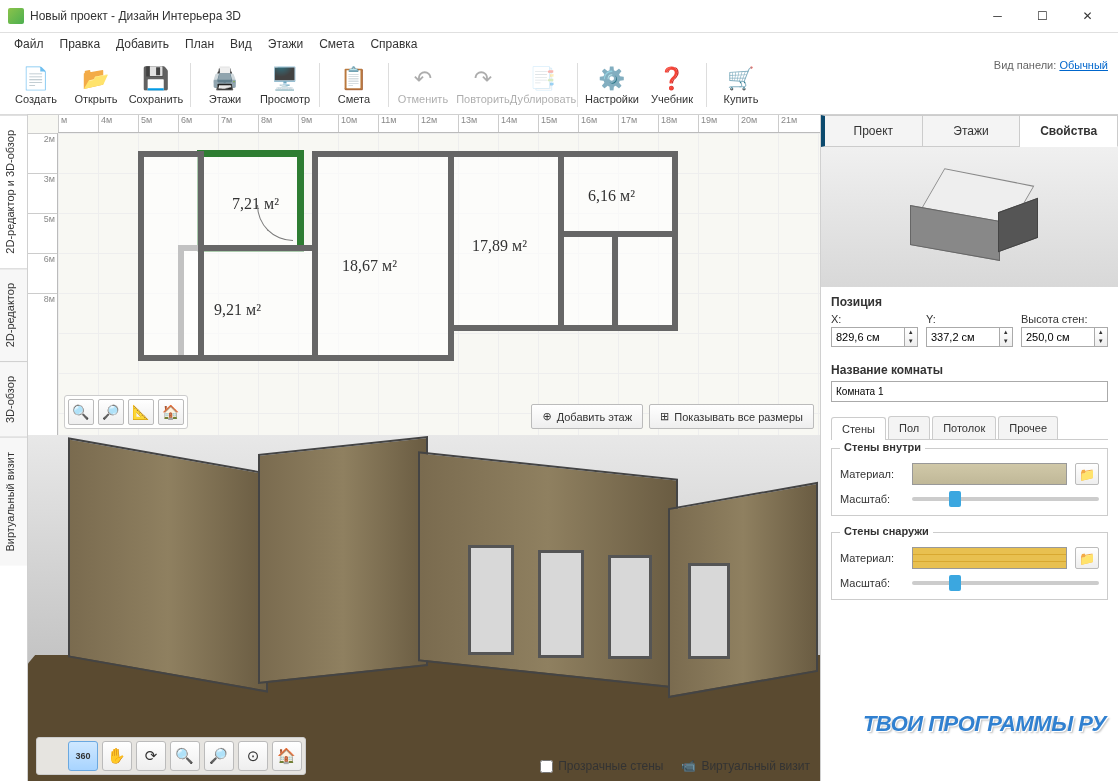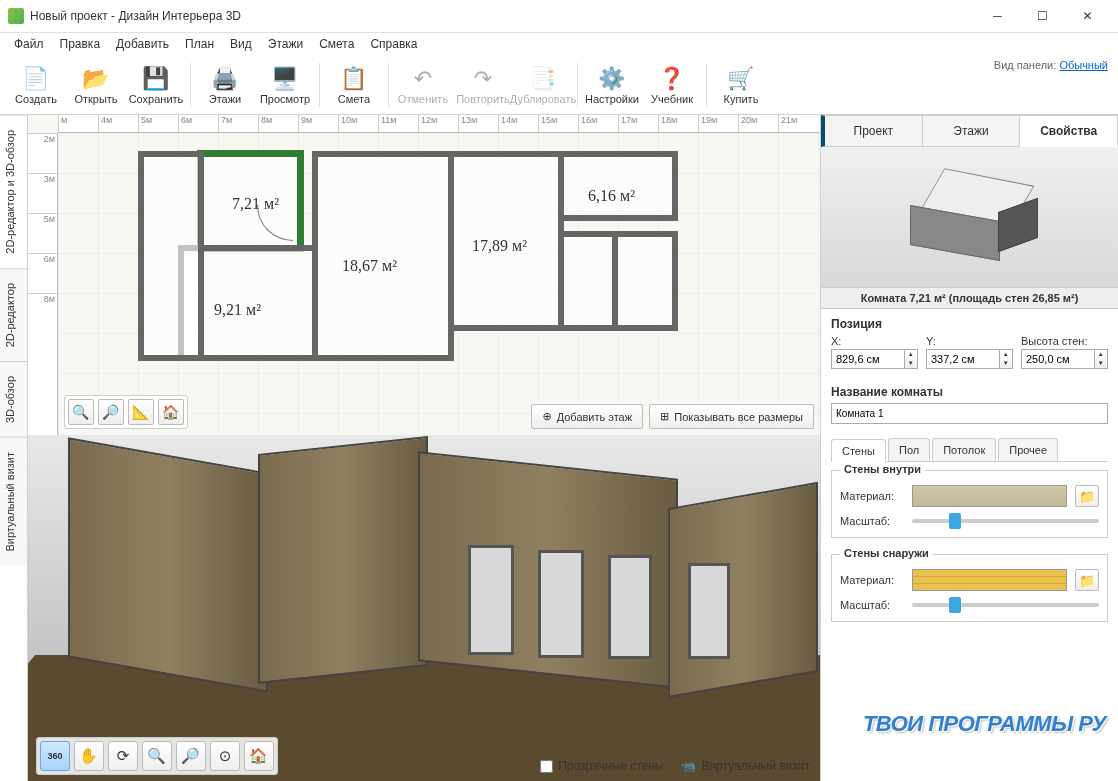--- a/index.html
+++ b/index.html
@@ -52,21 +52,21 @@
 .v2d-right .btn { border: 1px solid #bbb; border-radius: 2px; padding: 5px 10px; background: linear-gradient(#fff,#eee); cursor: pointer; font-size: 11px; display: flex; align-items: center; gap: 5px; }
 
 
 .viewport3d { flex: 1; position: relative; background: linear-gradient(#e8e8e8, #b0b0b0); overflow: hidden; }
 .wall3d { position: absolute; background: linear-gradient(90deg, #7a6b4f, #8f8060, #6a5c42); border: 2px solid #444; }
 .floor3d { position: absolute; background: #5a4a30; transform: skewX(-40deg); }
 .window3d { position: absolute; background: #d8d8d8; border: 3px solid #555; }
 
 .v3d-tools { position: absolute; bottom: 8px; left: 8px; display: flex; gap: 4px; background: rgba(255,255,255,0.85); padding: 3px; border: 1px solid #ccc; border-radius: 3px; }
 .v3d-tools .tb { width: 30px; height: 30px; border: 1px solid #bbb; border-radius: 3px; display: flex; align-items: center; justify-content: center; cursor: pointer; background: linear-gradient(#fff,#eee); font-size: 15px; }
-.v3d-tools .tb.active { background: linear-gradient(#cfe8ff,#a8d4ff); border-color: #6aa8e0; }
+.v3d-tools .tb.active { background: linear-gradient(#cfe8ff,#a8d4ff); border-color: #6aa8e0; margin-left: 28px; }
 .v3d-right { position: absolute; bottom: 10px; right: 10px; display: flex; gap: 18px; align-items: center; }
 .v3d-right label { display: flex; align-items: center; gap: 5px; font-size: 12px; cursor: pointer; }
 
 
 .right { width: 298px; border-left: 1px solid #d0d0d0; display: flex; flex-direction: column; background: #fff; }
 .rtabs { display: flex; height: 32px; }
 .rtabs .rt { flex: 1; display: flex; align-items: center; justify-content: center; border: 1px solid #ccc; border-left: none; background: #f4f4f4; cursor: pointer; font-size: 12px; }
 .rtabs .rt:first-child { border-left: 4px solid #0c4a6e; }
 .rtabs .rt.active { background: #fff; border-bottom-color: #fff; font-weight: 600; }
 
@@ -227,21 +227,21 @@
           <div>5м</div>
           <div>6м</div>
           <div>8м</div>
       </div>
       <div class="grid"></div>
       <div class="floorplan">
         <div class="room sel" style="left:60px;top:0;width:105px;height:100px">
           <span class="area" style="left:28px;top:38px">7,21 м²</span>
           <div class="door-arc" style="right:4px;bottom:4px"></div>
         </div>
-        <div class="room" style="left:420px;top:0;width:120px;height:70px">
+        <div class="room" style="left:420px;top:0;width:120px;height:86px">
           <span class="area" style="left:24px;top:30px">6,16 м²</span>
         </div>
         <div class="room" style="left:310px;top:0;width:116px;height:180px">
           <span class="area" style="left:18px;top:80px">17,89 м²</span>
         </div>
         <div class="room" style="left:174px;top:0;width:142px;height:210px">
           <span class="area" style="left:24px;top:100px">18,67 м²</span>
         </div>
         <div class="room" style="left:40px;top:94px;width:140px;height:116px">
           <span class="area" style="left:30px;top:50px">9,21 м²</span>
@@ -315,21 +315,20 @@
       <div class="rt">Этажи</div>
       <div class="rt active">Свойства</div>
     </div>
     <div class="preview3d">
       <div class="box3d">
         <div class="top"></div>
           <div class="front"></div>
           <div class="side"></div>
       </div>
     </div>
-    <div class="info-bar">Комната 7,21 м²  (площадь стен 26,85 м²)</div>
 
     <div class="section">
       <h4>Позиция</h4>
       <div class="pos-row">
         <div class="pos-col">
           <label>X:</label>
           <div class="spin">
               <input value="829,6 см" style="">
               <div class="sb">
                 <div>▲</div>

